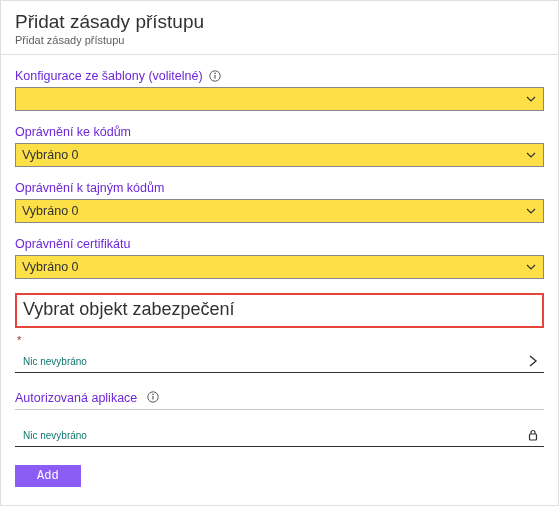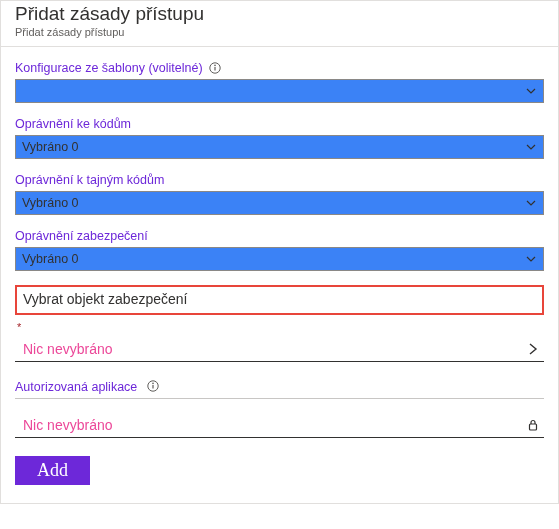--- a/index.html
+++ b/index.html
@@ -8,21 +8,21 @@
     font-family: "Segoe UI", Arial, sans-serif;
     font-size: 13px;
     color: #323130;
     background: #fff;
     width: 559px;
   }
   .panel {
     border: 1px solid #e1dfdd;
   }
   .header {
-    padding: 2px 14px 8px 14px;
+    padding: 10px 14px 8px 14px;
   }
   .header h1 {
     margin: 0;
     font-size: 19px;
     font-weight: 500;
     color: #323130;
   }
   .breadcrumb {
     font-size: 11px;
     color: #605e5c;
@@ -49,83 +49,83 @@
     color: #6d28d9;
   }
   .select {
     position: relative;
     border: 1px solid #8a8886;
     height: 24px;
     display: flex;
     align-items: center;
     padding: 0 24px 0 6px;
     font-size: 12.5px;
-    background: #3b82f6;
+    background: #fde047;
     cursor: pointer;
   }
   .select.empty { color: #323130; }
   .chevron {
     position: absolute;
     right: 6px;
     top: 50%;
     transform: translateY(-50%);
     pointer-events: none;
   }
   .chevron svg { display:block; }
 
   .highlight-box {
     border: 2px solid #e8453a;
     padding: 4px 6px 6px 6px;
     margin-bottom: 6px;
   }
   .highlight-label {
-    font-size: 14px;
+    font-size: 18px;
     color: #323130;
   }
   .required {
     color: #a4262c;
     font-size: 11px;
     margin-left: 2px;
     margin-bottom: 2px;
     display: block;
   }
 
   .picker-row {
     display: flex;
     align-items: center;
     border-bottom: 1px solid #323130;
     padding: 6px 4px 4px 8px;
     cursor: pointer;
     margin-bottom: 18px;
   }
   .picker-row .text {
     flex: 1;
-    font-size: 14px;
-    color: #ec4899;
+    font-size: 10px;
+    color: #0f766e;
   }
   .picker-row .arrow svg,
   .picker-row .lock svg { display:block; }
 
   .app-label-row {
     display: flex;
     align-items: flex-start;
     gap: 10px;
     border-bottom: 1px solid #c8c6c4;
     padding-bottom: 4px;
     margin-bottom: 12px;
   }
 
   .btn-primary {
-    background: #6d28d9;
+    background: #8b5cf6;
     color: #fff;
     border: none;
-    font-size: 18px;
+    font-size: 12px;
     padding: 4px 22px;
     cursor: pointer;
-    font-family: Liberation Serif, serif;
+    font-family: Liberation Mono, monospace;
   }
 
   .info-icon svg, .lock-icon svg { display:block; }
 </style>
 </head>
 <body>
 
 <div class="panel">
 
   <div class="header">
@@ -184,21 +184,21 @@
           <svg width="12" height="12" viewBox="0 0 12 12">
               <path d="M2 4 L6 8 L10 4" fill="none" stroke="#323130" stroke-width="1.2"></path>
             </svg>
         </span>
       </div>
     </div>
 
     
     <div class="field">
       <div class="label-row">
-        <span class="label">Oprávnění zabezpečení</span>
+        <span class="label">Oprávnění certifikátu</span>
       </div>
       <div class="select">
         <span>Vybráno 0</span>
         <span class="chevron">
           <svg width="12" height="12" viewBox="0 0 12 12">
               <path d="M2 4 L6 8 L10 4" fill="none" stroke="#323130" stroke-width="1.2"></path>
             </svg>
         </span>
       </div>
     </div>

